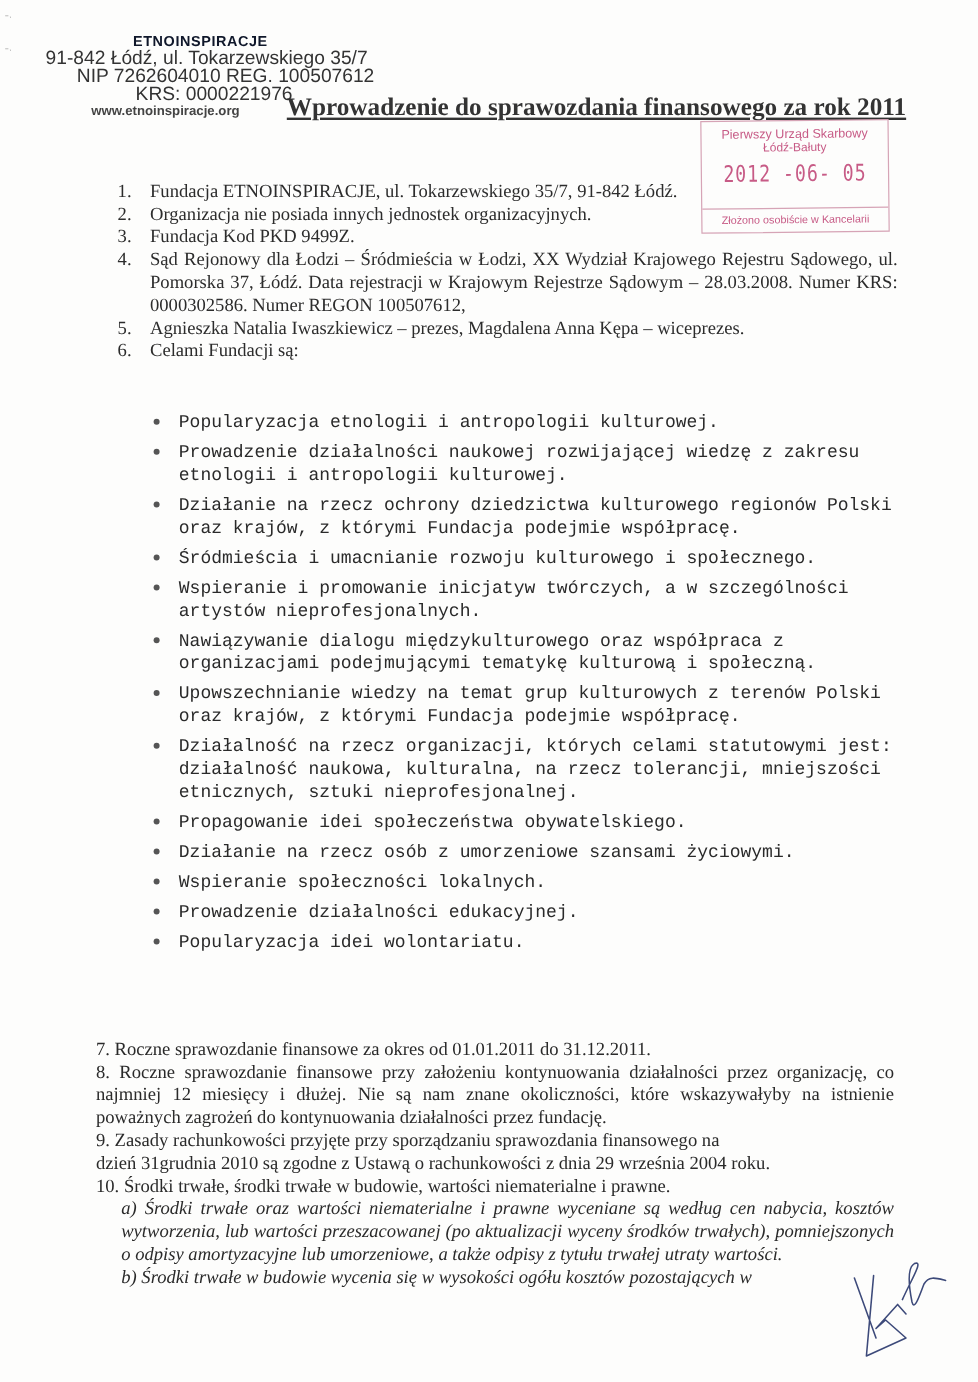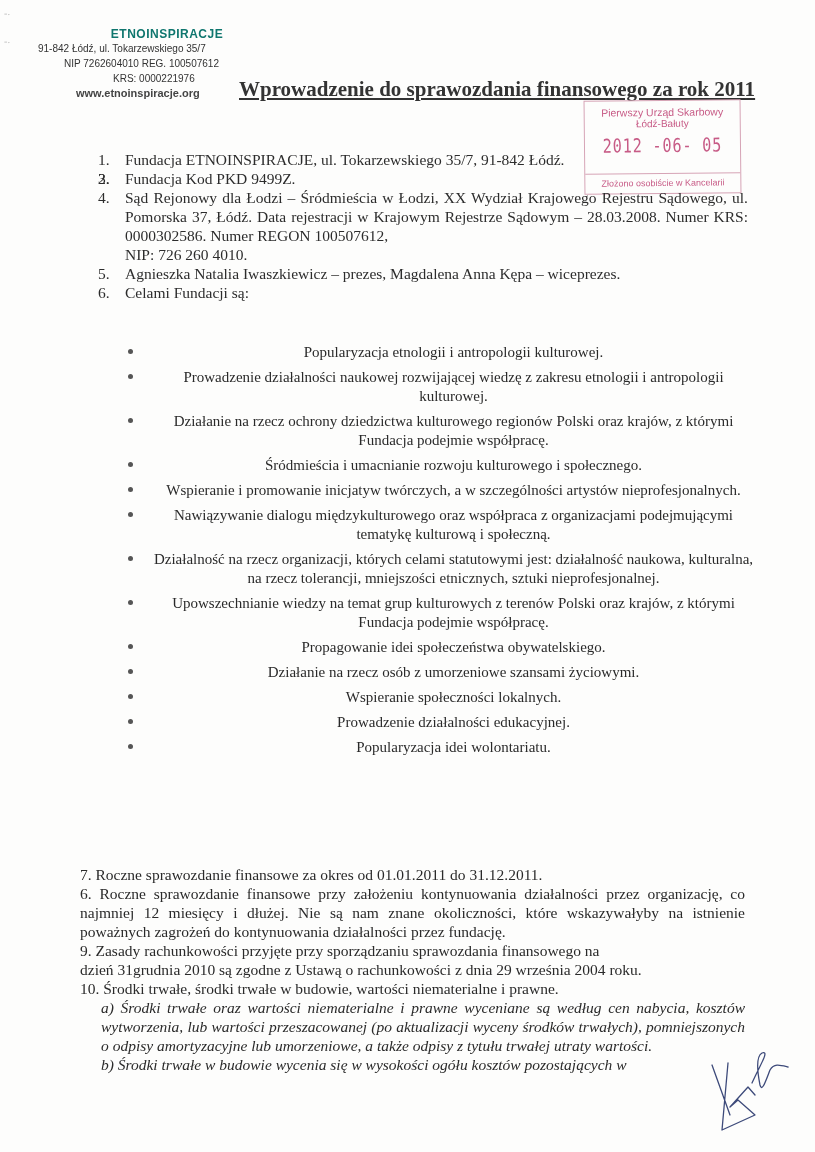--- a/index.html
+++ b/index.html
@@ -1,42 +1,42 @@
 <!DOCTYPE html>
 <html><head>
 <meta charset="utf-8">
 <style>
   html, body { margin:0; padding:0; }
   body { width:815px; height:1152px; background:#fdfdfc; position:relative; overflow:hidden;
          font-family:"Liberation Serif", serif; color:#2a2a2a; }
   .abs { position:absolute; }
   .corner-marks { left:4px; top:10px; width:20px; height:40px; color:#9a9a9a; font-size:10px; line-height:14px; font-family:"Liberation Sans", sans-serif; }
   .letterhead { left:40px; top:28px; width:220px; font-family:"Liberation Sans", sans-serif; color:#333; text-align:center; }
-  .lh-name { font-weight:bold; font-size:12px; letter-spacing:0.5px; color:#0f766e; margin-left:34px; line-height:13px; }
-  .lh-line { font-size:10px; line-height:15px; white-space:nowrap; }
+  .lh-name { font-weight:bold; font-size:12px; letter-spacing:0.5px; color:#0f172a; margin-left:34px; line-height:13px; }
+  .lh-line { font-size:16px; line-height:15px; white-space:nowrap; }
   .lh-addr { margin-left:-2px; text-align:left; }
   .lh-nip { text-align:left; padding-left:24px; }
   .lh-krs { text-align:left; padding-left:73px; }
   .lh-www { text-align:left; padding-left:36px; font-weight:bold; color:#444; font-size:11px; }
   .title { left:239px; top:77px; font-family:"Liberation Serif", serif; font-weight:bold; font-size:21px;
            text-decoration:underline; color:#333; white-space:nowrap; }
   .stamp { left:584px; top:100px; width:155px; height:92px; border:1px solid #d6a4b6; color:#c75b86;
            font-family:"Liberation Sans", sans-serif; text-align:center; transform:rotate(-0.6deg); }
   .stamp-office { font-size:10.5px; line-height:12px; margin-top:5px; }
   .stamp-city { font-size:10px; line-height:11px; }
   .stamp-date { font-size:19px; line-height:24px; margin-top:4px; letter-spacing:1px; font-family:"DejaVu Sans Mono", monospace; transform:scaleX(0.8); }
   .stamp-note { font-size:9px; line-height:11px; position:absolute; bottom:4px; left:0; right:0; border-top:1px solid #d6a4b6; padding-top:4px; }
   .doc { font-size:15.5px; line-height:19px; color:#2c2c2c; }
   ol.numbered { list-style:none; margin:0; padding:0; left:98px; top:150px; width:650px; }
   ol.numbered li { position:relative; padding-left:27px; }
   ol.numbered li .num { position:absolute; left:0; top:0; }
   .item-4 { text-align:justify; }
   .item-4 .nip { display:block; }
   ul.goals { list-style:none; margin:0; padding:0; left:128px; top:343px; width:630px; font-size:15px; line-height:19px;
-             font-family:Liberation Serif, serif;text-align:center; }
+             font-family:Liberation Mono, monospace; }
   ul.goals li { position:relative; padding-left:21px; margin-bottom:6px; transform-origin:left; }
   ul.goals li .bullet { position:absolute; left:0; top:6px; width:5px; height:5px; border-radius:50%; background:#555; }
   .after { left:80px; top:865px; width:665px; font-size:15.5px; line-height:19px; }
   .after p { margin:0; }
   .just { text-align:justify; }
   .sub { padding-left:21px;font-style:italic; }
   .signature { left:700px; top:1045px; width:100px; height:100px; }
 </style>
 </head>
 <body>
@@ -55,46 +55,46 @@
 
 <div class="abs stamp">
   <div class="stamp-office">Pierwszy Urząd Skarbowy</div>
   <div class="stamp-city">Łódź-Bałuty</div>
   <div class="stamp-date">2012 -06- 05</div>
   <div class="stamp-note">Złożono osobiście w Kancelarii</div>
 </div>
 
 <ol class="abs numbered doc">
   <li><span class="num">1.</span><span>Fundacja ETNOINSPIRACJE, ul. Tokarzewskiego 35/7, 91-842 Łódź.</span></li>
-  <li><span class="num">2.</span></li>
+  <li><span class="num">2.</span><span>Organizacja nie posiada innych jednostek organizacyjnych.</span></li>
   <li><span class="num">3.</span><span>Fundacja Kod PKD 9499Z.</span></li>
-  <li class="item-4"><span class="num">4.</span><span>Sąd Rejonowy dla Łodzi – Śródmieścia w Łodzi, XX Wydział Krajowego Rejestru Sądowego, ul. Pomorska 37, Łódź. Data rejestracji w Krajowym Rejestrze Sądowym – 28.03.2008. Numer KRS: 0000302586. Numer REGON 100507612,</span><span class="nip">NIP: 726 260 4010.</span></li>
+  <li class="item-4"><span class="num">4.</span><span>Sąd Rejonowy dla Łodzi – Śródmieścia w Łodzi, XX Wydział Krajowego Rejestru Sądowego, ul. Pomorska 37, Łódź. Data rejestracji w Krajowym Rejestrze Sądowym – 28.03.2008. Numer KRS: 0000302586. Numer REGON 100507612,</span></li>
   <li><span class="num">5.</span><span>Agnieszka Natalia Iwaszkiewicz – prezes, Magdalena Anna Kępa – wiceprezes.</span></li>
   <li><span class="num">6.</span><span>Celami Fundacji są:</span></li>
 </ol>
 
 <ul class="abs goals">
   <li><span class="bullet"></span><span>Popularyzacja etnologii i antropologii kulturowej.</span></li>
   <li><span class="bullet"></span><span>Prowadzenie działalności naukowej rozwijającej wiedzę z zakresu etnologii i antropologii kulturowej.</span></li>
   <li><span class="bullet"></span><span>Działanie na rzecz ochrony dziedzictwa kulturowego regionów Polski oraz krajów, z którymi Fundacja podejmie współpracę.</span></li>
   <li><span class="bullet"></span><span>Śródmieścia i umacnianie rozwoju kulturowego i społecznego.</span></li>
   <li><span class="bullet"></span><span>Wspieranie i promowanie inicjatyw twórczych, a w szczególności artystów nieprofesjonalnych.</span></li>
   <li><span class="bullet"></span><span>Nawiązywanie dialogu międzykulturowego oraz współpraca z organizacjami podejmującymi tematykę kulturową i społeczną.</span></li>
+  <li><span class="bullet"></span><span>Upowszechnianie wiedzy na temat grup kulturowych z terenów Polski oraz krajów, z którymi Fundacja podejmie współpracę.</span></li>
   <li><span class="bullet"></span><span>Działalność na rzecz organizacji, których celami statutowymi jest: działalność naukowa, kulturalna, na rzecz tolerancji, mniejszości etnicznych, sztuki nieprofesjonalnej.</span></li>
-  <li><span class="bullet"></span><span>Upowszechnianie wiedzy na temat grup kulturowych z terenów Polski oraz krajów, z którymi Fundacja podejmie współpracę.</span></li>
   <li><span class="bullet"></span><span>Propagowanie idei społeczeństwa obywatelskiego.</span></li>
   <li><span class="bullet"></span><span>Działanie na rzecz osób z umorzeniowe szansami życiowymi.</span></li>
   <li><span class="bullet"></span><span>Wspieranie społeczności lokalnych.</span></li>
   <li><span class="bullet"></span><span>Prowadzenie działalności edukacyjnej.</span></li>
   <li><span class="bullet"></span><span>Popularyzacja idei wolontariatu.</span></li>
 </ul>
 
 <div class="abs after">
   <p>7. Roczne sprawozdanie finansowe za okres od 01.01.2011 do 31.12.2011.</p>
-  <p class="just">6. Roczne sprawozdanie finansowe przy założeniu kontynuowania działalności przez organizację, co najmniej 12 miesięcy i dłużej. Nie są nam znane okoliczności, które wskazywałyby na istnienie poważnych zagrożeń do kontynuowania działalności przez fundację.</p>
+  <p class="just">8. Roczne sprawozdanie finansowe przy założeniu kontynuowania działalności przez organizację, co najmniej 12 miesięcy i dłużej. Nie są nam znane okoliczności, które wskazywałyby na istnienie poważnych zagrożeń do kontynuowania działalności przez fundację.</p>
   <p>9. Zasady rachunkowości przyjęte przy sporządzaniu sprawozdania finansowego na</p>
   <p>dzień 31grudnia 2010 są zgodne z Ustawą o rachunkowości z dnia 29 września 2004 roku.</p>
   <p>10. Środki trwałe, środki trwałe w budowie, wartości niematerialne i prawne.</p>
   <p class="just sub">a) Środki trwałe oraz wartości niematerialne i prawne wyceniane są według cen nabycia, kosztów wytworzenia, lub wartości przeszacowanej (po aktualizacji wyceny środków trwałych), pomniejszonych o odpisy amortyzacyjne lub umorzeniowe, a także odpisy z tytułu trwałej utraty wartości.</p>
   <p class="sub">b) Środki trwałe w budowie wycenia się w wysokości ogółu kosztów pozostających w</p>
 </div>
 
 <svg class="abs signature" viewBox="0 0 100 100">
   <path d="M12 20 L30 70 M28 18 L22 85 L55 70 L38 55 L30 62 L48 42 L55 50 M52 38 C 60 20 70 5 62 8 C 55 12 58 30 60 40 C 62 48 66 35 70 25 C 74 18 80 20 88 22" fill="none" stroke="#3d4a7a" stroke-width="1.3" stroke-linecap="round" stroke-linejoin="round"></path>
 </svg>

